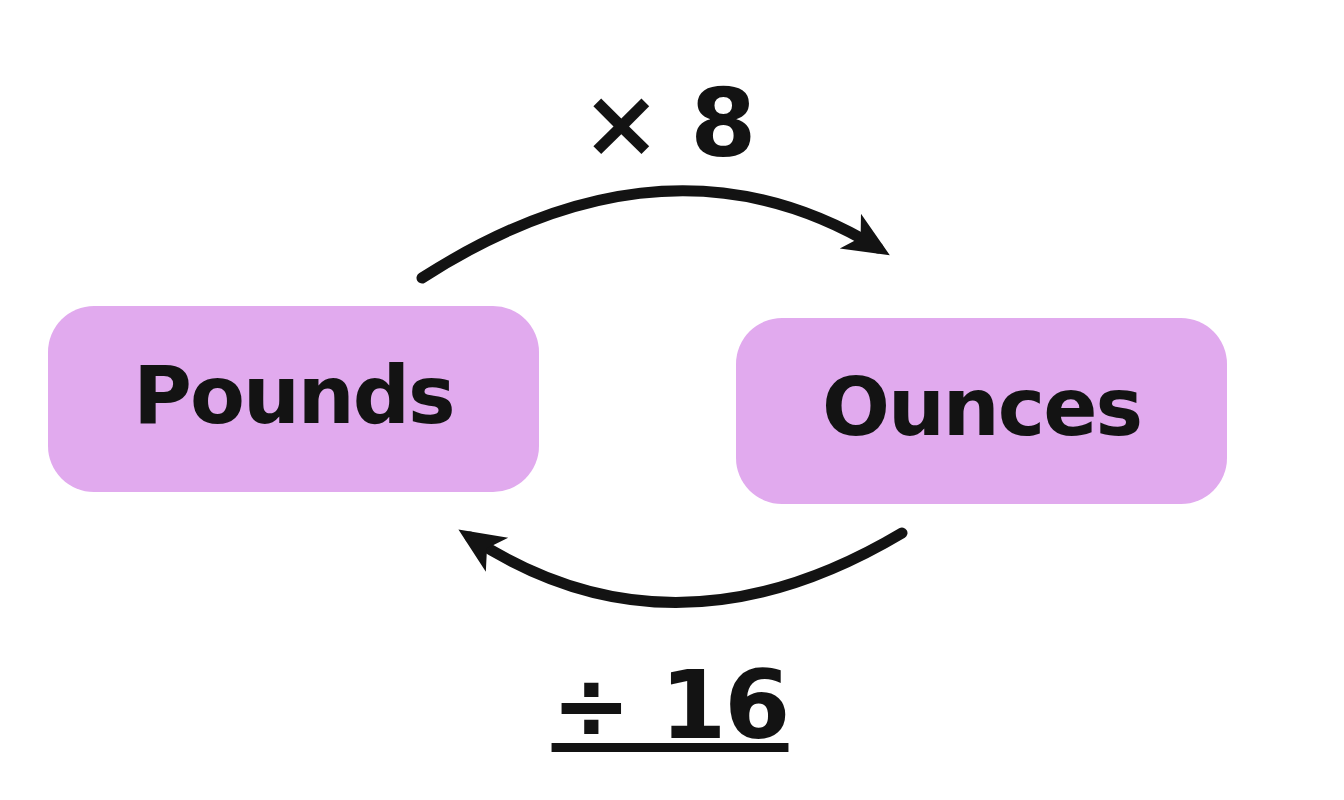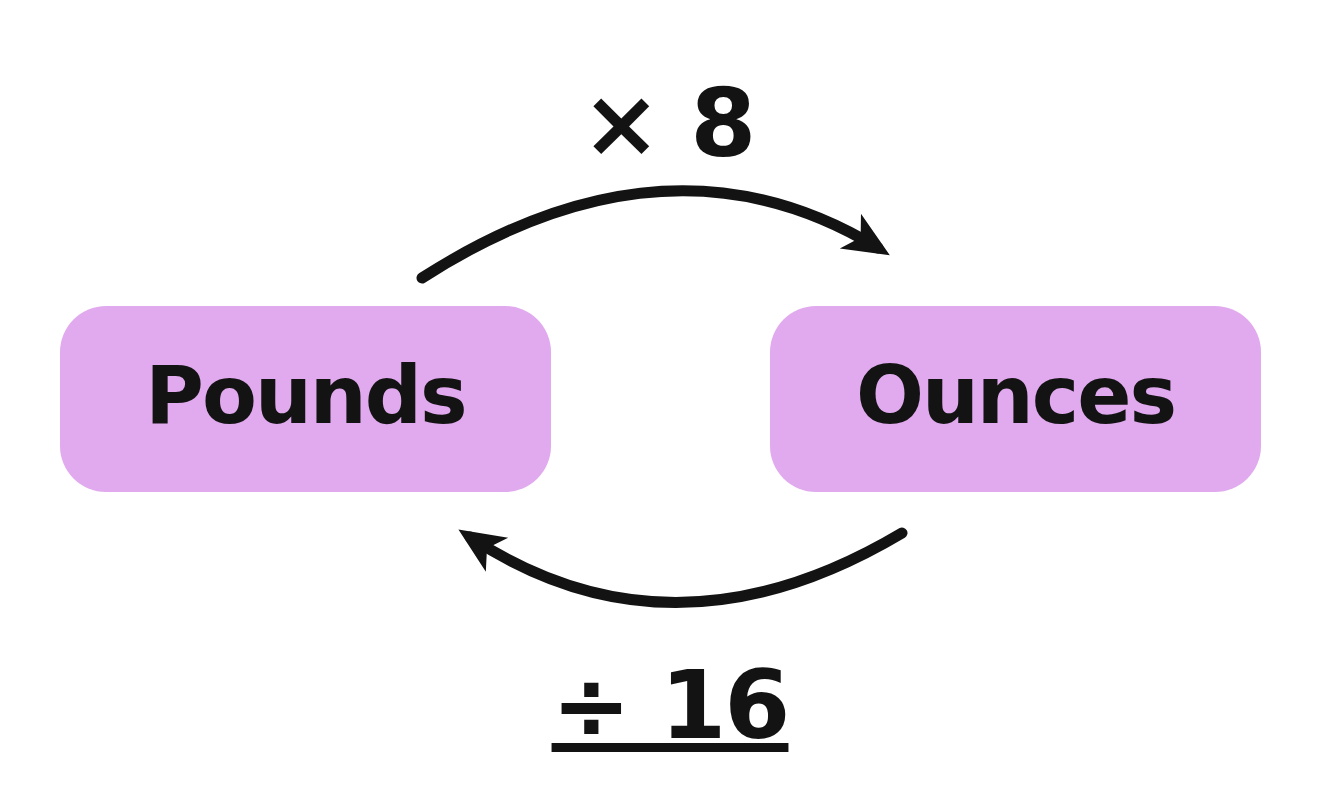--- a/index.html
+++ b/index.html
@@ -38,22 +38,22 @@
     position: absolute;
     top: 306px;
     width: 491px;
     height: 186px;
     background: var(--box-fill);
     border-radius: 46px;
     display: flex;
     align-items: center;
     justify-content: center;
   }
-  .unit-box.left  { left: 60px; }
-  .unit-box.right { left: 770px; }
+  .unit-box.left  { left: 48px; }
+  .unit-box.right { left: 736px; margin-top: 12px; }
   .unit-label {
     font-size: 80px;
     font-weight: 700;
     letter-spacing: -2px;
     color: var(--ink);
     line-height: 1;
     padding-bottom: 6px;
   }
   .op-label {
     position: absolute;

